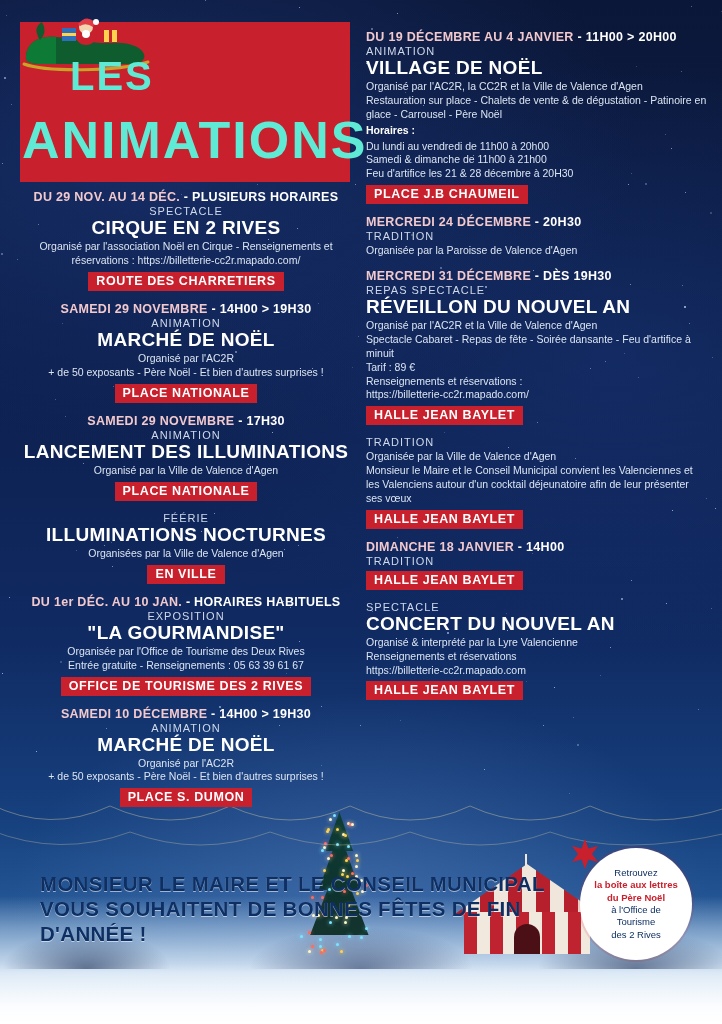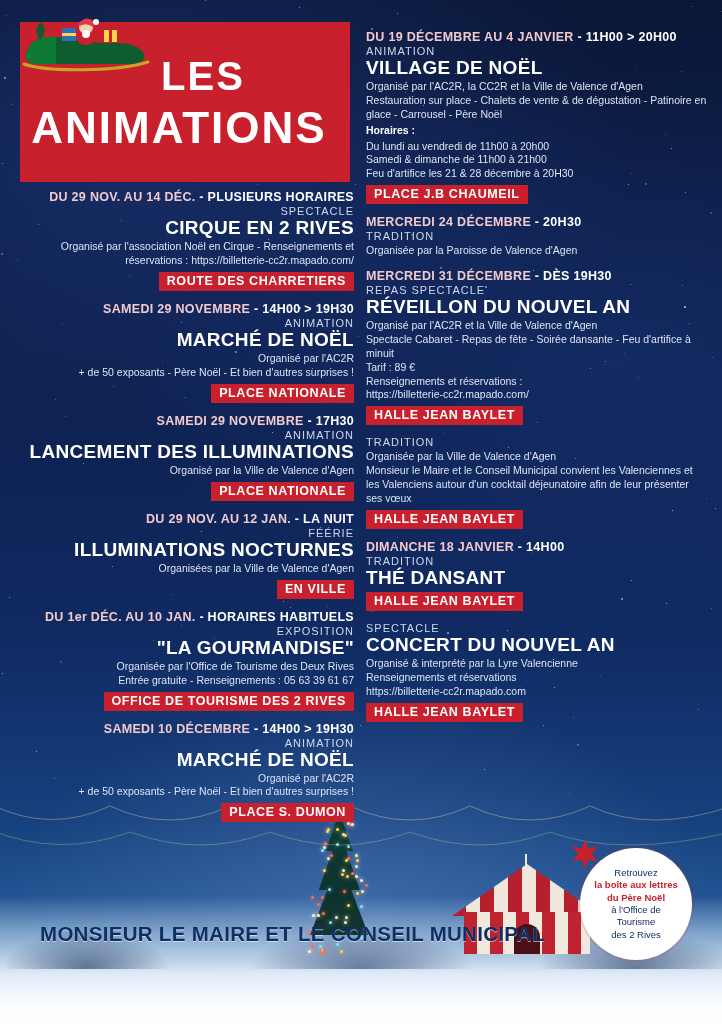--- a/index.html
+++ b/index.html
@@ -77,32 +77,32 @@
   .g2 { top:828px; }
 
   
   .header {
     position:absolute; left:20px; top:22px; width:330px; height:160px;
     background:#c8202c;
     border: 2px solid #c8202c;
   }
   .header-title {
     position:absolute; left:0; right:12px; top:28px;
-    text-align:center; color:#ffffff;
+    text-align:left; color:#5eead4;
     font-size:40px; font-weight:bold; letter-spacing:2px;
     font-family:"Liberation Sans", sans-serif;
     line-height:1.22;
     text-indent: 48px;
   }
-  .header-title .l2 { display:block; text-indent:0; font-size:44px; }
+  .header-title .l2 { display:block; text-indent:0; font-size:52px;margin-top:8px; }
   .sleigh { position:absolute; left:-6px; top:-14px; width:140px; height:70px; }
 
   
   .col { position:absolute; top:190px; }
-  .col-left { left:18px; width:336px; text-align:right; }
+  .col-left { left:18px; width:336px; text-align:center; }
   .col-right { left:366px; width:342px; top:30px; text-align:left; }
 
   .event { margin-bottom: 11px; }
   .ev-date {
     color:#f2c9cd; font-size:12.5px; font-weight:bold; letter-spacing:.3px;
     white-space: nowrap;
   }
   .ev-date .hour { color:#ffffff; }
   .ev-cat {
     color:#cfd9ea; font-size:11px; letter-spacing:1px; text-transform:uppercase;
@@ -438,21 +438,20 @@
         <div><div class="ev-place">PLACE NATIONALE</div></div>
       </div>
       <div class="event">
         <div class="ev-date"><span>SAMEDI 29 NOVEMBRE</span><span class="hour"> - 17H30</span></div>
         <div class="ev-cat">ANIMATION</div>
         <div class="ev-title">LANCEMENT DES ILLUMINATIONS</div>
         <div class="ev-desc">Organisé par la Ville de Valence d'Agen</div>
         <div><div class="ev-place">PLACE NATIONALE</div></div>
       </div>
       <div class="event">
-        <div class="ev-date"><span>DU 29 NOV. AU 12 JAN.</span><span class="hour"> - LA NUIT</span></div>
         <div class="ev-cat">FÉÉRIE</div>
         <div class="ev-title">ILLUMINATIONS NOCTURNES</div>
         <div class="ev-desc">Organisées par la Ville de Valence d'Agen</div>
         <div><div class="ev-place">EN VILLE</div></div>
       </div>
       <div class="event">
         <div class="ev-date"><span>DU 1er DÉC. AU 10 JAN.</span><span class="hour"> - HORAIRES HABITUELS</span></div>
         <div class="ev-cat">EXPOSITION</div>
         <div class="ev-title">"LA GOURMANDISE"</div>
         <div class="ev-desc">Organisée par l'Office de Tourisme des Deux Rives<br>Entrée gratuite - Renseignements : 05 63 39 61 67</div>
@@ -490,33 +489,33 @@
         <div><div class="ev-place">HALLE JEAN BAYLET</div></div>
       </div>
       <div class="event">
         <div class="ev-cat">TRADITION</div>
         <div class="ev-desc">Organisée par la Ville de Valence d'Agen<br>Monsieur le Maire et le Conseil Municipal  convient les Valenciennes et les Valenciens autour d'un cocktail déjeunatoire afin de leur présenter ses vœux</div>
         <div><div class="ev-place">HALLE JEAN BAYLET</div></div>
       </div>
       <div class="event">
         <div class="ev-date"><span>DIMANCHE 18 JANVIER</span><span class="hour"> - 14H00</span></div>
         <div class="ev-cat">TRADITION</div>
-        <div class="ev-title">THÉ DANSANT</div>
         <div><div class="ev-place">HALLE JEAN BAYLET</div></div>
       </div>
       <div class="event">
         <div class="ev-cat">SPECTACLE</div>
         <div class="ev-title">CONCERT DU NOUVEL AN</div>
         <div class="ev-desc">Organisé &amp; interprété par la Lyre Valencienne<br>Renseignements et réservations<br>https://billetterie-cc2r.mapado.com</div>
         <div><div class="ev-place">HALLE JEAN BAYLET</div></div>
       </div>
     </div>
 
   <div class="banner">
     <div>MONSIEUR LE MAIRE ET LE CONSEIL MUNICIPAL</div>
+    <div>VOUS SOUHAITENT DE BONNES FÊTES DE FIN D'ANNÉE !</div>
   </div>
 
   <div class="badge">
     <svg class="star-burst" viewBox="0 0 34 34">
       <path d="M17,1 l3.4,9.6 L30,8 l-6,8 6,8 -9.6,-2.6 L17,31 13.6,21.4 4,24 10,16 4,8 13.6,10.6z" fill="#c8202c"></path>
     </svg>
     <div class="badge-circle"></div>
     <div class="badge-text">
       <span>Retrouvez</span>
       <span class="red">la boîte aux lettres</span>

